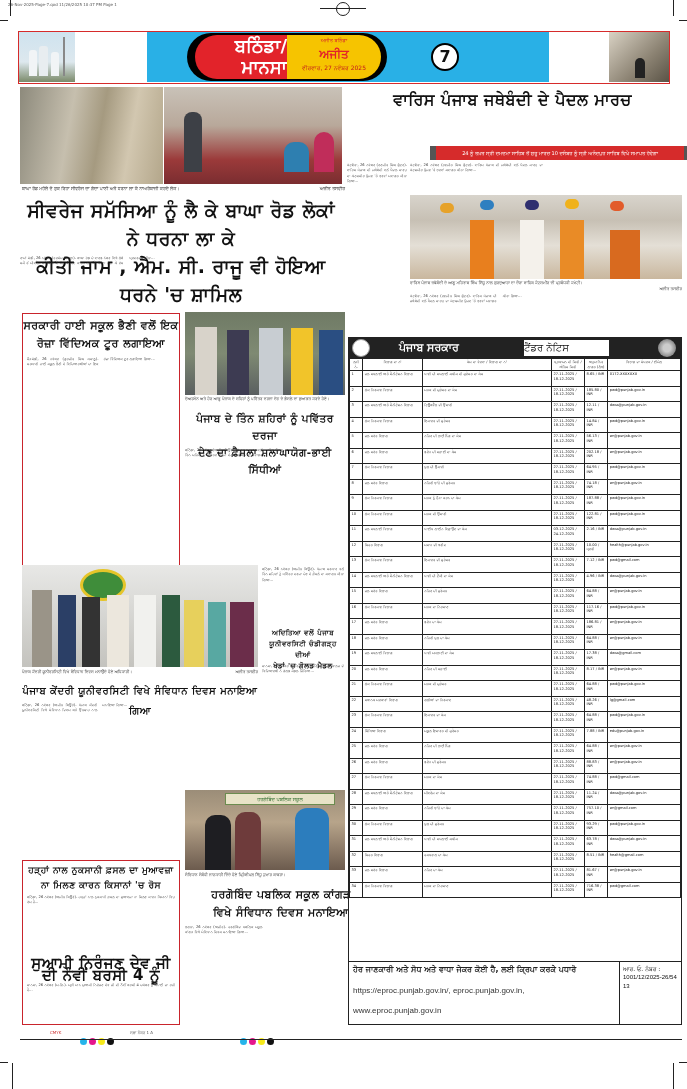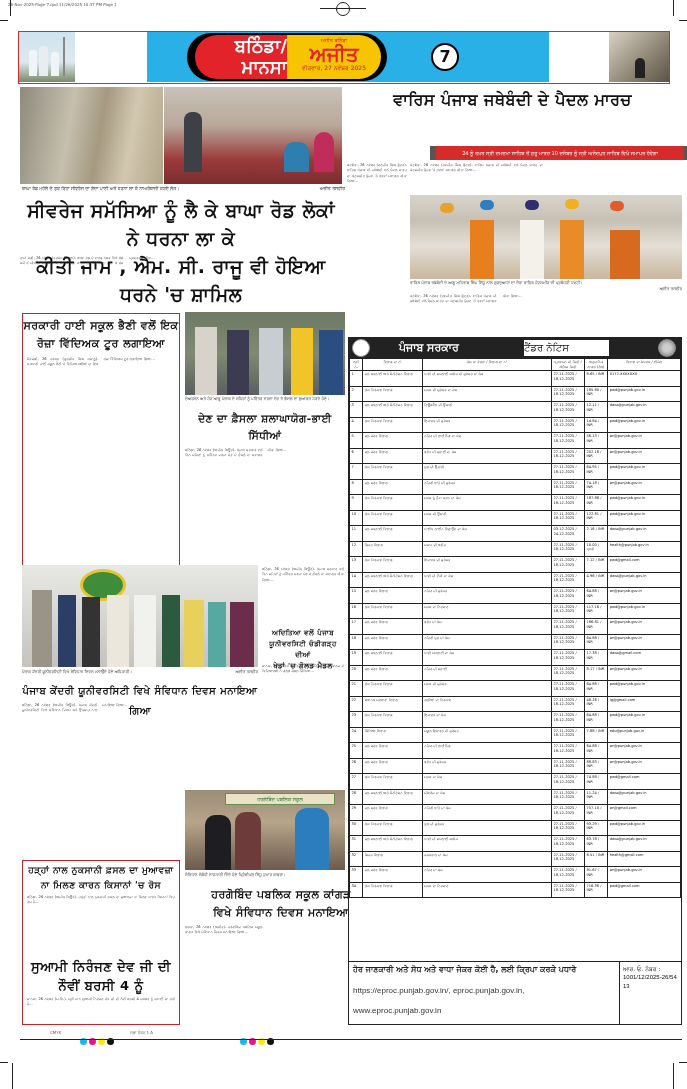--- a/index.html
+++ b/index.html
@@ -8,21 +8,21 @@
 .slug{top:2px;left:8px;font-size:4px;color:#555}
 .crop{background:#222}
 .masthead{top:31px;left:18px;width:652px;height:53px;border:1.5px solid #d62b2b;background:#fff;overflow:hidden}
 .mh-photoL{left:0;top:0;width:56px;height:50px;background:linear-gradient(180deg,#cfe3ef 0%,#dde8ee 60%,#7b8a6a 100%)}
 .mh-photoR{right:0;top:0;width:60px;height:50px;background:linear-gradient(135deg,#d9d2c4,#8c8373 60%,#5a5346)}
 .mh-band{left:56px;top:0;right:60px;height:50px;background:#29b0e6}
 .mh-pill{left:168px;top:1px;width:200px;height:48px;border-radius:24px;background:#000}
 .mh-red{left:176px;top:3px;width:92px;height:44px;border-radius:22px 0 0 22px;background:#e2232a;color:#fff;font-size:18px;font-weight:bold;text-align:right;line-height:21px}
 .mh-yel{left:268px;top:3px;width:94px;height:44px;border-radius:0 22px 22px 0;background:#f6c400;text-align:center}
 .mh-yel .small{font-size:5px;color:#d62b2b;margin-top:2px}
-.mh-yel .big{font-size:20px;font-weight:bold;color:#e2232a;line-height:20px}
+.mh-yel .big{font-size:12px;font-weight:bold;color:#e2232a;line-height:20px}
 .mh-yel .date{font-size:6px;color:#c2171d}
 .mh-num{left:412px;top:11px;width:28px;height:28px;border-radius:50%;background:#fff;border:2px solid #000;font-weight:bold;font-size:16px;text-align:center;line-height:24px}
 .diamond{width:22px;height:22px;border:3px solid #fff;transform:rotate(45deg);position:absolute}
 .photo{background:#8a8a8a;overflow:hidden}
 .caption{font-size:4.5px;color:#222;line-height:6px}
 .hl{font-weight:bold;color:#111;text-align:center;letter-spacing:.5px}
 .body-text{font-size:3.6px;line-height:5.4px;color:#333;text-align:justify;overflow:hidden}
 .redbox{border:1.5px solid #c9242c}
 .bar{background:#d62b2b;color:#fff;font-size:6px;text-align:center;line-height:12px}
 .tbl{border-collapse:collapse;width:100%;font-size:3.6px;color:#222}
@@ -121,20 +121,21 @@
 
 <div class="abs photo" style="left:185px;top:312px;width:160px;height:83px;background:linear-gradient(180deg,#6f7a65 0%,#7f8a73 50%,#5a5f60 100%)">
   <div class="abs" style="left:10px;top:15px;width:22px;height:68px;background:#d8d3ca"></div>
   <div class="abs" style="left:42px;top:18px;width:22px;height:65px;background:#3d3b52"></div>
   <div class="abs" style="left:74px;top:16px;width:24px;height:67px;background:#c8cdd2"></div>
   <div class="abs" style="left:106px;top:16px;width:22px;height:67px;background:#f1c42a"></div>
   <div class="abs" style="left:134px;top:18px;width:24px;height:65px;background:#2a4e82"></div>
 </div>
 <div class="abs caption" style="left:185px;top:396px;width:160px;font-size:4px">ਚੇਅਰਮੈਨ ਅਤੇ ਹੋਰ ਆਗੂ ਪੰਜਾਬ ਦੇ ਸ਼ਹਿਰਾਂ ਨੂੰ ਪਵਿੱਤਰ ਦਰਜਾ ਦੇਣ ਦੇ ਫ਼ੈਸਲੇ ਦਾ ਸੁਆਗਤ ਕਰਦੇ ਹੋਏ।</div>
 <div class="abs hl" style="left:185px;top:410px;width:160px;font-size:10.5px;line-height:17px">
+  <div>ਪੰਜਾਬ ਦੇ ਤਿੰਨ ਸ਼ਹਿਰਾਂ ਨੂੰ ਪਵਿੱਤਰ ਦਰਜਾ</div>
   <div>ਦੇਣ ਦਾ ਫ਼ੈਸਲਾ ਸ਼ਲਾਘਾਯੋਗ-ਭਾਈ ਸਿੱਧੀਆਂ</div>
 </div>
 <div class="abs body-text" style="left:185px;top:448px;width:160px;height:116px;column-count:2;column-gap:5px">ਬਠਿੰਡਾ, 26 ਨਵੰਬਰ (ਅਜੀਤ ਬਿਊਰੋ)- ਪੰਜਾਬ ਸਰਕਾਰ ਵਲੋਂ ਤਿੰਨ ਸ਼ਹਿਰਾਂ ਨੂੰ ਪਵਿੱਤਰ ਦਰਜਾ ਦੇਣ ਦੇ ਫ਼ੈਸਲੇ ਦਾ ਸਵਾਗਤ ਕੀਤਾ ਗਿਆ...</div>
 
 <div class="abs photo" style="left:22px;top:565px;width:236px;height:102px;background:linear-gradient(180deg,#e8e8e6 0%,#d9d9d6 40%,#c4c3be 100%)">
   <div class="abs" style="left:58px;top:4px;width:46px;height:32px;background:#3f8d3a;border-radius:50%;border:3px solid #e5c52a"></div>
   <div class="abs" style="left:10px;top:25px;width:20px;height:77px;background:#9a9488"></div>
   <div class="abs" style="left:36px;top:30px;width:18px;height:72px;background:#2b3f66"></div>
   <div class="abs" style="left:60px;top:32px;width:18px;height:70px;background:#333"></div>
   <div class="abs" style="left:85px;top:30px;width:22px;height:72px;background:#ece7dd"></div>
@@ -169,21 +170,21 @@
   <div>ਵਿਖੇ ਸੰਵਿਧਾਨ ਦਿਵਸ ਮਨਾਇਆ</div>
 </div>
 <div class="abs body-text" style="left:185px;top:925px;width:160px;height:100px;column-count:2;column-gap:5px">ਭਗਤਾ, 26 ਨਵੰਬਰ (ਅਜੀਤ)- ਹਰਗੋਬਿੰਦ ਪਬਲਿਕ ਸਕੂਲ ਕਾਂਗੜ ਵਿਖੇ ਸੰਵਿਧਾਨ ਦਿਵਸ ਮਨਾਇਆ ਗਿਆ...</div>
 
 <div class="abs redbox" style="left:22px;top:860px;width:158px;height:165px">
   <div class="hl" style="font-size:9px;line-height:15px;margin-top:2px">
     <div>ਹੜ੍ਹਾਂ ਨਾਲ ਨੁਕਸਾਨੀ ਫ਼ਸਲ ਦਾ ਮੁਆਵਜ਼ਾ</div>
     <div>ਨਾ ਮਿਲਣ ਕਾਰਨ ਕਿਸਾਨਾਂ 'ਚ ਰੋਸ</div>
   </div>
   <div class="body-text" style="margin:2px 4px;height:60px">ਬਠਿੰਡਾ, 26 ਨਵੰਬਰ (ਅਜੀਤ ਬਿਊਰੋ)- ਹੜ੍ਹਾਂ ਨਾਲ ਨੁਕਸਾਨੀ ਫ਼ਸਲ ਦਾ ਮੁਆਵਜ਼ਾ ਨਾ ਮਿਲਣ ਕਾਰਨ ਕਿਸਾਨਾਂ ਵਿਚ ਰੋਸ ਹੈ...</div>
-  <div class="hl" style="font-size:13px;line-height:19px">ਸੁਆਮੀ ਨਿਰੰਜਣ ਦੇਵ ਜੀ ਦੀ ਨੌਵੀਂ ਬਰਸੀ 4 ਨੂੰ</div>
+  <div class="hl" style="font-size:15px;line-height:12px">ਸੁਆਮੀ ਨਿਰੰਜਣ ਦੇਵ ਜੀ ਦੀ ਨੌਵੀਂ ਬਰਸੀ 4 ਨੂੰ</div>
   <div class="body-text" style="margin:2px 4px;height:48px">ਮਾਨਸਾ, 26 ਨਵੰਬਰ (ਸ.ਰਿ.)- ਸ੍ਰੀ ਮਾਨ ਸੁਆਮੀ ਨਿਰੰਜਣ ਦੇਵ ਜੀ ਦੀ ਨੌਵੀਂ ਬਰਸੀ 4 ਦਸੰਬਰ ਨੂੰ ਮਨਾਈ ਜਾ ਰਹੀ ਹੈ...</div>
 </div>
 
 <div class="abs" style="left:348px;top:337px;width:334px;height:688px;border:1px solid #222">
   <div class="tender-head" style="position:relative;height:20px">
     <div class="abs" style="left:3px;top:1px;width:18px;height:18px;background:#fff;border-radius:50%;border:1px solid #999"></div>
     <div class="abs" style="left:50px;top:3px;font-size:11px;font-weight:bold;color:#fff">ਪੰਜਾਬ ਸਰਕਾਰ</div>
     <div class="abs" style="left:175px;top:2px;width:85px;height:16px;background:#fff;color:#111;font-size:10px;text-align:left;line-height:16px">ਟੈਂਡਰ ਨੋਟਿਸ</div>
     <div class="abs" style="right:5px;top:1px;width:18px;height:18px;border-radius:50%;background:radial-gradient(circle,#ccc 30%,#888 70%)"></div>
   </div>

